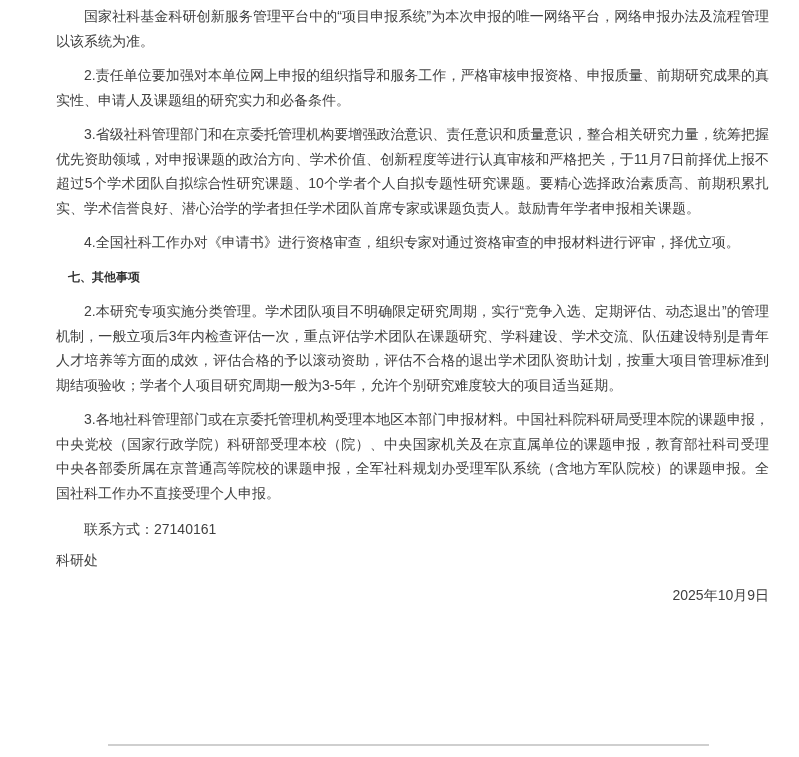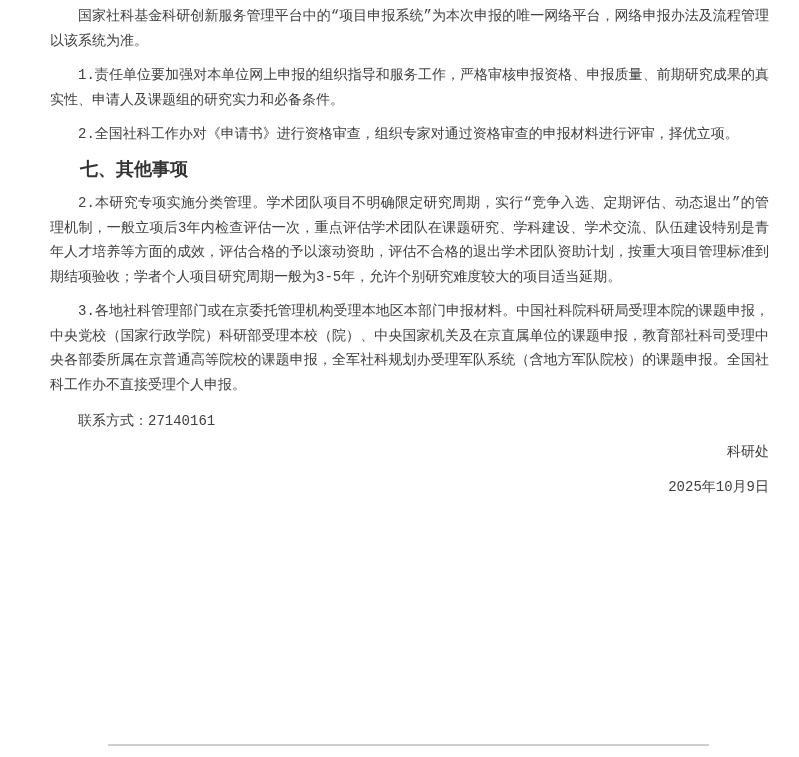--- a/index.html
+++ b/index.html
@@ -15,44 +15,43 @@
     font-family: "Liberation Sans", "DejaVu Sans", sans-serif;
     color: #404040;
   }
   .page {
     padding: 4px 30px 0 44px;
     font-size: 14px;
     line-height: 24.5px;
     text-align: justify;
   }
   .para {
-    margin: 10px 0 0 6px;
+    margin: 10px 0 0 12px;
     text-indent: 2em;
-    font-family: Liberation Mono, monospace;
   }
   .para.first {
     margin-top: 0;
   }
   .heading {
-    font-size: 18px;
+    font-size: 12px;
     font-weight: bold;
     color: #333333;
     margin: 10px 0 0 0;
     text-indent: 2em;
     line-height: 24.5px;
   }
   .contact-line {
     margin-top: 44px;
   }
   .contact-line2 {
     margin-top: 12px;
   }
   .right-line {
     text-indent: 0;
-    text-align: right;
+    text-align: left;
     margin-top: 6px;
   }
   .date-line {
     text-indent: 0;
     text-align: right;
     margin-top: 11px;
   }
   .divider {
     position: absolute;
     left: 108px;
@@ -61,22 +60,23 @@
     height: 2px;
     background: #cfcfcf;
   }
 </style>
 </head>
 <body>
 
 <main class="page">
 
   <p class="para first">国家社科基金科研创新服务管理平台中的“项目申报系统”为本次申报的唯一网络平台，网络申报办法及流程管理以该系统为准。</p>
-  <p class="para">1.责任单位要加强对本单位网上申报的组织指导和服务工作，严格审核申报资格、申报质量、前期研究成果的真实性、申请人及课题组的研究实力和必备条件。</p>
-  <p class="para">2.全国社科工作办对《申请书》进行资格审查，组织专家对通过资格审查的申报材料进行评审，择优立项。</p>
+  <p class="para">2.责任单位要加强对本单位网上申报的组织指导和服务工作，严格审核申报资格、申报质量、前期研究成果的真实性、申请人及课题组的研究实力和必备条件。</p>
+  <p class="para">3.省级社科管理部门和在京委托管理机构要增强政治意识、责任意识和质量意识，整合相关研究力量，统筹把握优先资助领域，对申报课题的政治方向、学术价值、创新程度等进行认真审核和严格把关，于11月7日前择优上报不超过5个学术团队自拟综合性研究课题、10个学者个人自拟专题性研究课题。要精心选择政治素质高、前期积累扎实、学术信誉良好、潜心治学的学者担任学术团队首席专家或课题负责人。鼓励青年学者申报相关课题。</p>
+  <p class="para">4.全国社科工作办对《申请书》进行资格审查，组织专家对通过资格审查的申报材料进行评审，择优立项。</p>
 
   <h3 class="heading">七、其他事项</h3>
 
   <p class="para">2.本研究专项实施分类管理。学术团队项目不明确限定研究周期，实行“竞争入选、定期评估、动态退出”的管理机制，一般立项后3年内检查评估一次，重点评估学术团队在课题研究、学科建设、学术交流、队伍建设特别是青年人才培养等方面的成效，评估合格的予以滚动资助，评估不合格的退出学术团队资助计划，按重大项目管理标准到期结项验收；学者个人项目研究周期一般为3-5年，允许个别研究难度较大的项目适当延期。</p>
   <p class="para">3.各地社科管理部门或在京委托管理机构受理本地区本部门申报材料。中国社科院科研局受理本院的课题申报，中央党校（国家行政学院）科研部受理本校（院）、中央国家机关及在京直属单位的课题申报，教育部社科司受理中央各部委所属在京普通高等院校的课题申报，全军社科规划办受理军队系统（含地方军队院校）的课题申报。全国社科工作办不直接受理个人申报。</p>
 
   <p class="para contact-line2">联系方式：27140161</p>
 
   <p class="para right-line">科研处</p>
   <p class="para date-line">2025年10月9日</p>

